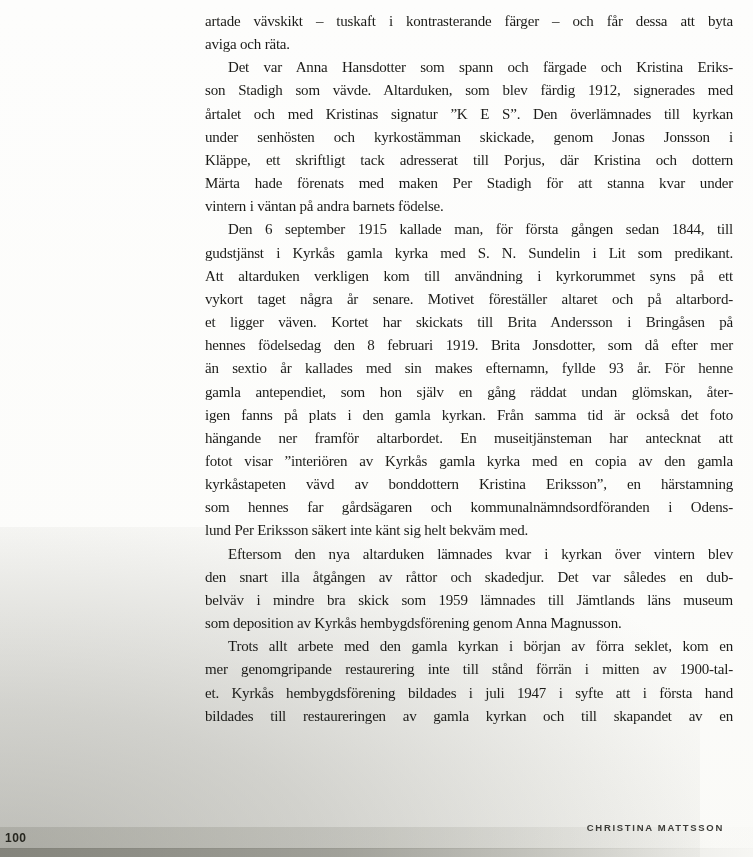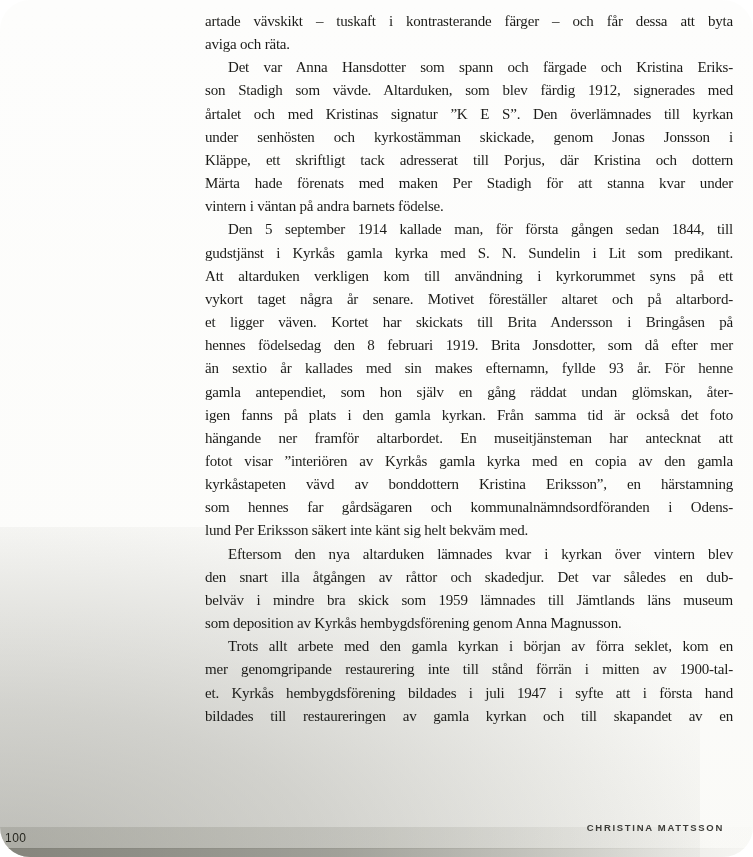--- a/index.html
+++ b/index.html
@@ -4,21 +4,20 @@
 <title>Scanned book page</title>
 <style>
   html, body { margin: 0; padding: 0; background: #ffffff; }
   .page {
     position: relative;
     width: 753px;
     height: 857px;
     background: linear-gradient(180deg, #fdfdfc 0%, #fcfcfa 70%, #fafaf7 100%);
     overflow: hidden;
     font-family: "Liberation Serif", "DejaVu Serif", serif;
-    border-radius: 30px;
   }
 
   
   .shadow-corner {
     position: absolute;
     left: 0; bottom: 0;
     width: 700px; height: 330px;
     background: radial-gradient(ellipse at 0% 100%,
       rgba(138,138,130,0.55) 0%,
       rgba(148,148,140,0.40) 32%,
@@ -65,21 +64,21 @@
   .ln { text-align: justify; text-align-last: justify; }
   .ln.end { text-align-last: left; }
   .ln.ind { text-indent: 23px; }
 
   
   .pagenum {
     position: absolute;
     left: 5px;
     top: 831px;
     font-family: "Liberation Sans", "DejaVu Sans", sans-serif;
-    font-weight: normal;
+    font-weight: bold;
     font-size: 12px;
     letter-spacing: 0.5px;
     color: #26261f;
   }
   .author {
     position: absolute;
     top: 822px;
     right: 29px;
     font-family: "Liberation Sans", "DejaVu Sans", sans-serif;
     font-weight: bold;
@@ -100,21 +99,21 @@
   <div class="text-block">
     <div class="ln">artade vävskikt – tuskaft i kontrasterande färger – och får dessa att byta</div>
     <div class="ln end">aviga och räta.</div>
     <div class="ln ind">Det var Anna Hansdotter som spann och färgade och Kristina Eriks-</div>
     <div class="ln">son Stadigh som vävde. Altarduken, som blev färdig 1912, signerades med</div>
     <div class="ln">årtalet och med Kristinas signatur ”K E S”. Den överlämnades till kyrkan</div>
     <div class="ln">under senhösten och kyrkostämman skickade, genom Jonas Jonsson i</div>
     <div class="ln">Kläppe, ett skriftligt tack adresserat till Porjus, där Kristina och dottern</div>
     <div class="ln">Märta hade förenats med maken Per Stadigh för att stanna kvar under</div>
     <div class="ln end">vintern i väntan på andra barnets födelse.</div>
-    <div class="ln ind">Den 5 september 1914 kallade man, för första gången sedan 1844, till</div>
+    <div class="ln ind">Den 6 september 1915 kallade man, för första gången sedan 1844, till</div>
     <div class="ln">gudstjänst i Kyrkås gamla kyrka med S. N. Sundelin i Lit som predikant.</div>
     <div class="ln">Att altarduken verkligen kom till användning i kyrkorummet syns på ett</div>
     <div class="ln">vykort taget några år senare. Motivet föreställer altaret och på altarbord-</div>
     <div class="ln">et ligger väven. Kortet har skickats till Brita Andersson i Bringåsen på</div>
     <div class="ln">hennes födelsedag den 8 februari 1919. Brita Jonsdotter, som då efter mer</div>
     <div class="ln">än sextio år kallades med sin makes efternamn, fyllde 93 år. För henne</div>
     <div class="ln">gamla antependiet, som hon själv en gång räddat undan glömskan, åter-</div>
     <div class="ln">igen fanns på plats i den gamla kyrkan. Från samma tid är också det foto</div>
     <div class="ln">hängande ner framför altarbordet. En museitjänsteman har antecknat att</div>
     <div class="ln">fotot visar ”interiören av Kyrkås gamla kyrka med en copia av den gamla</div>

